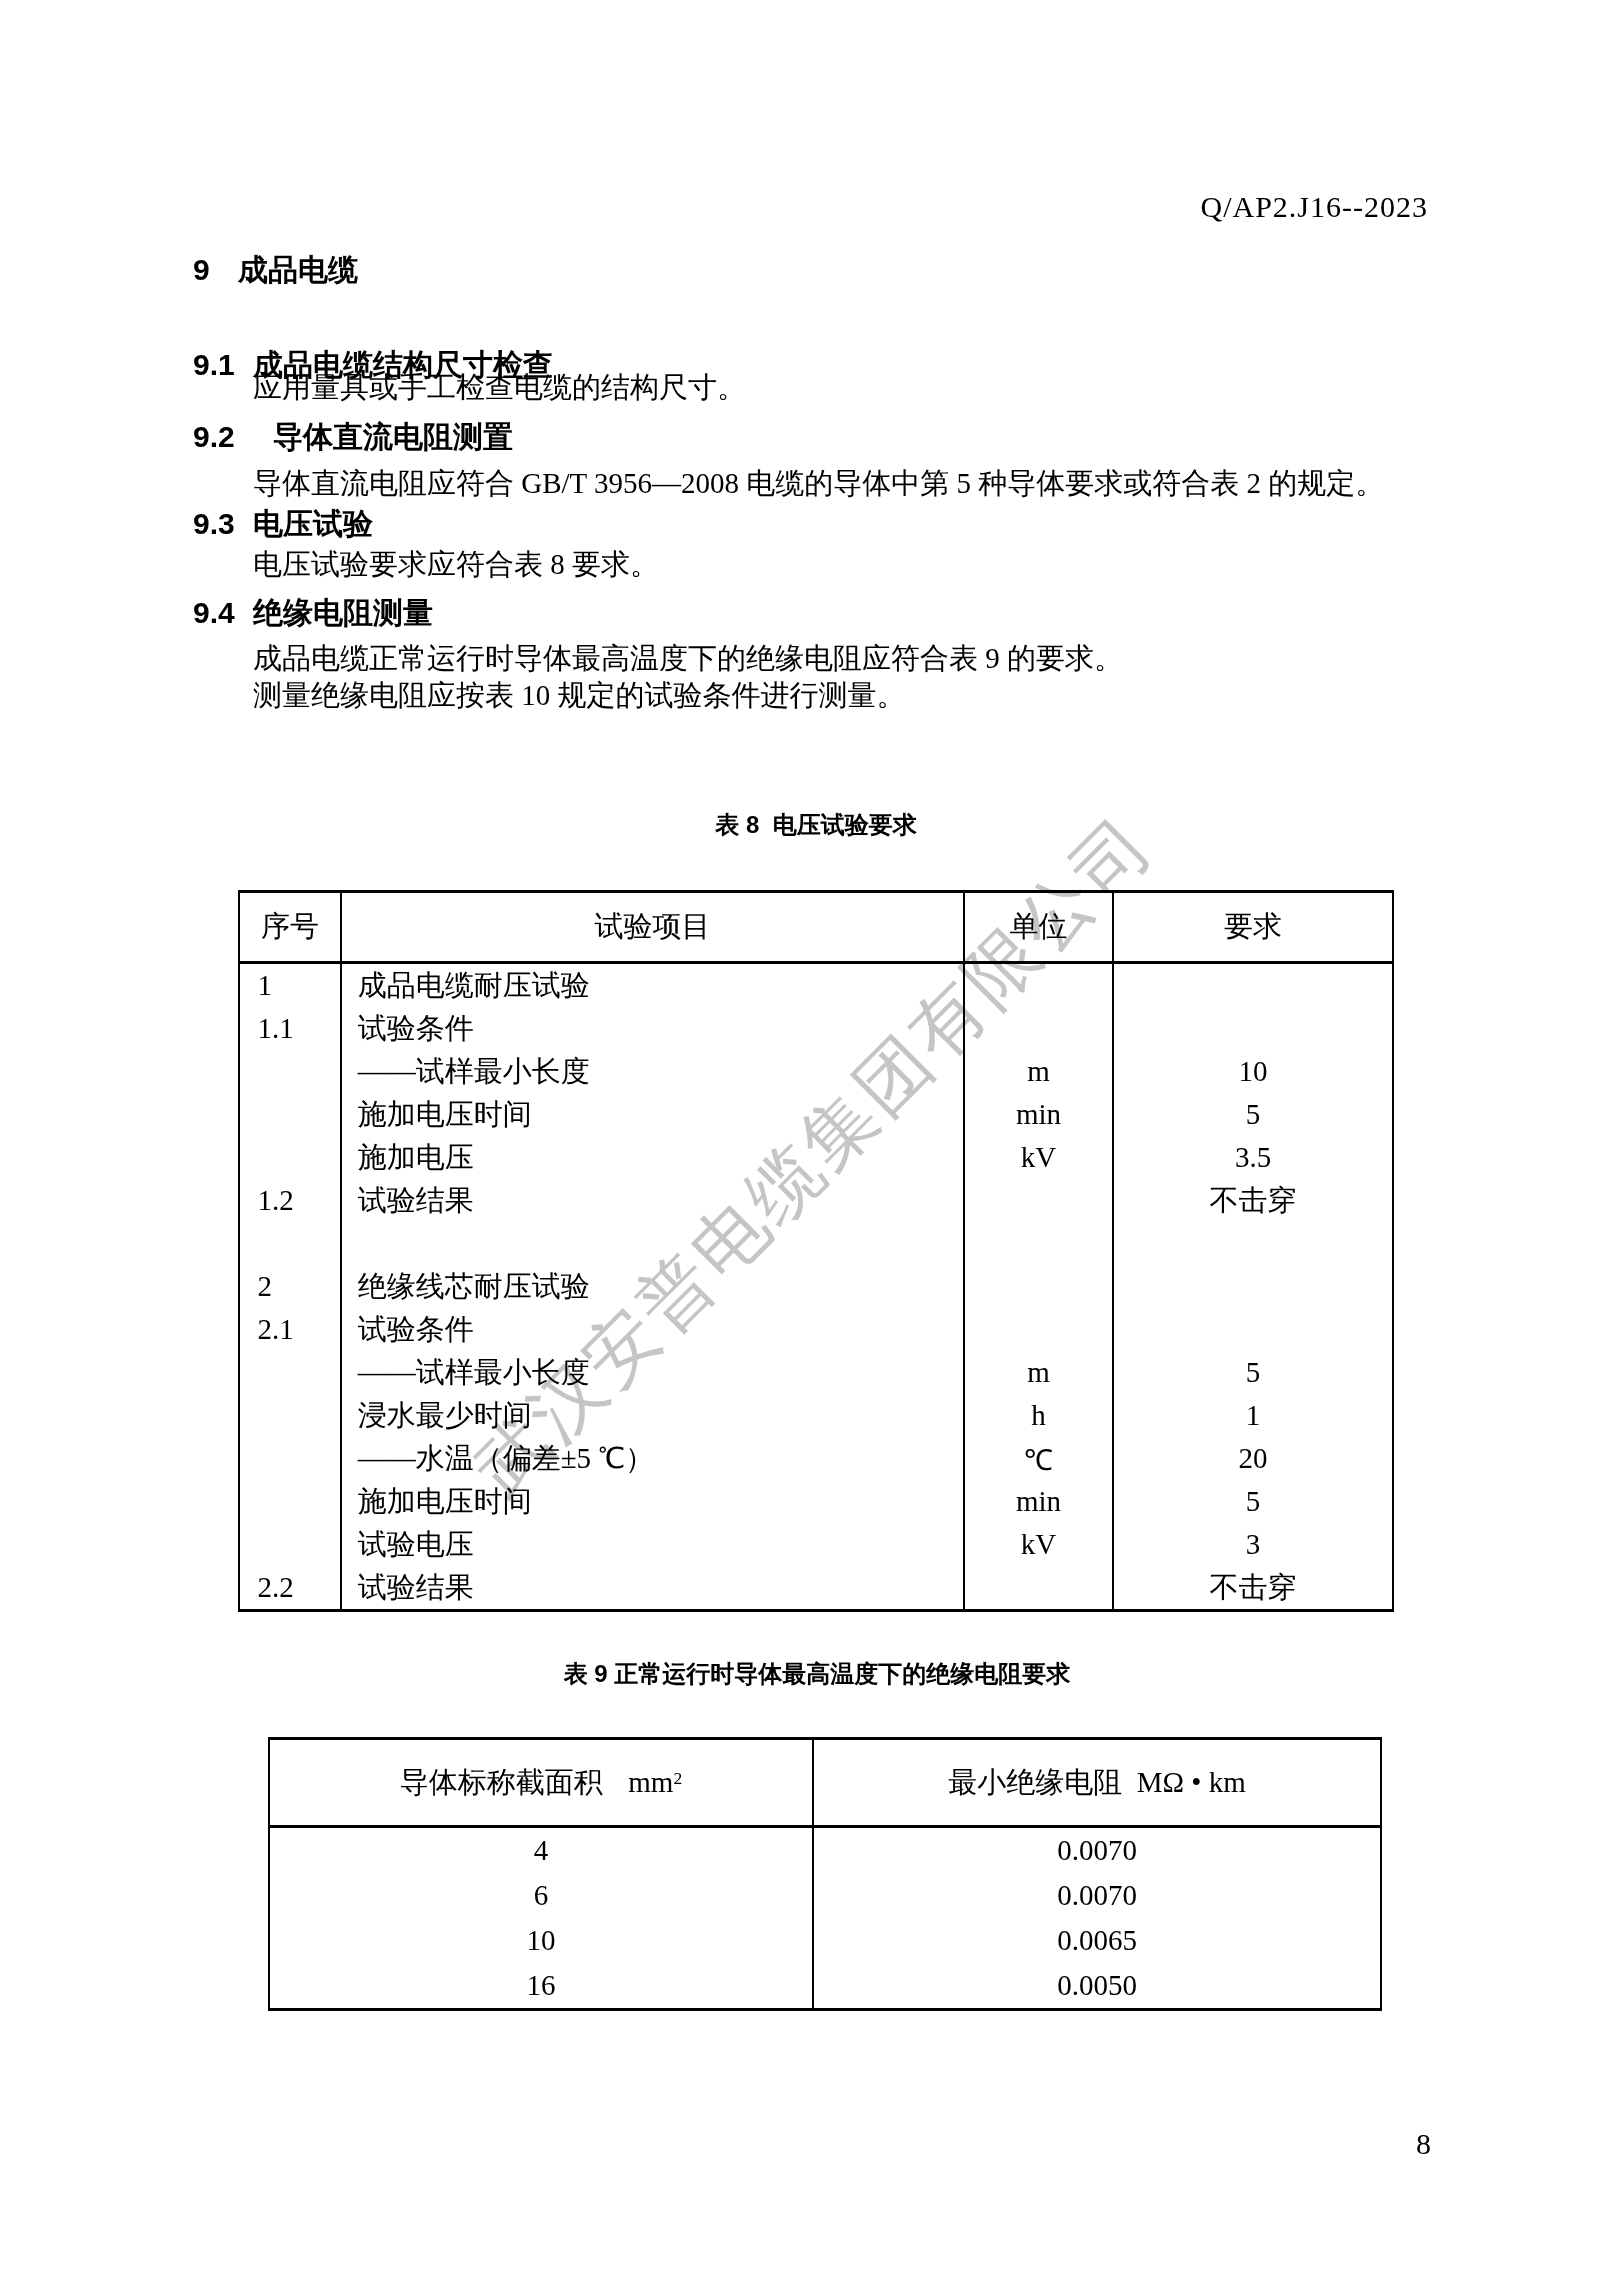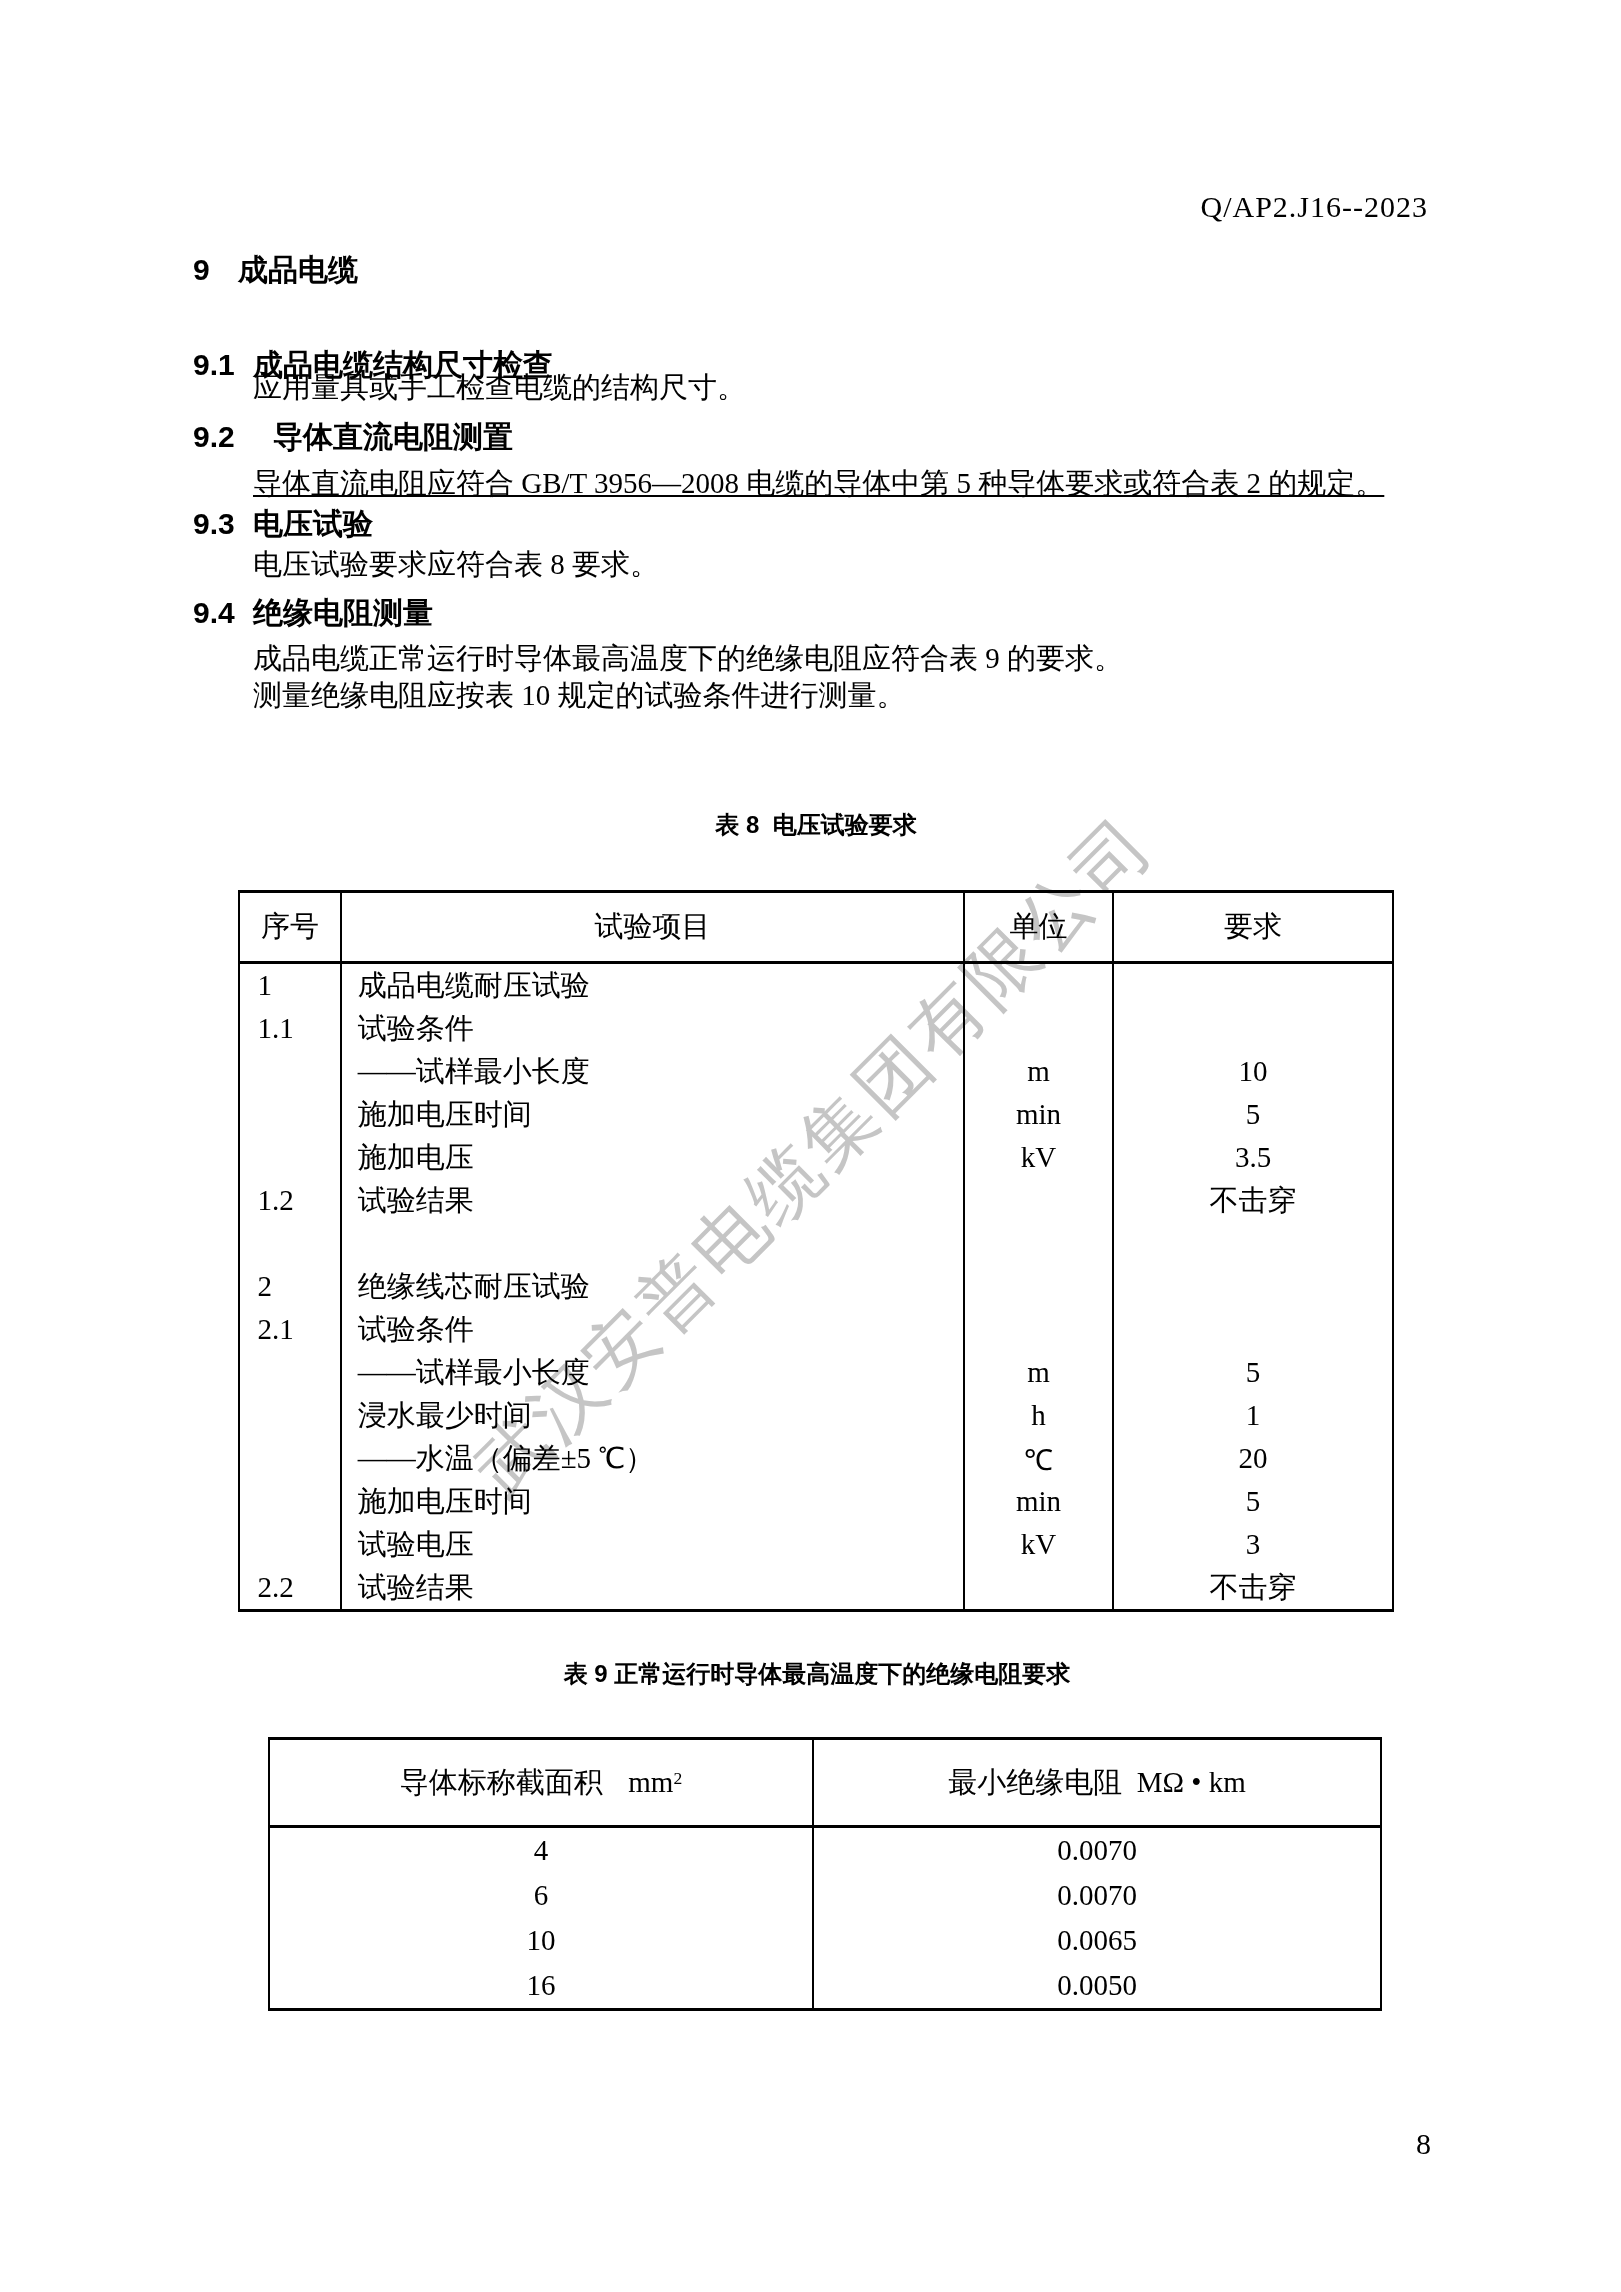--- a/index.html
+++ b/index.html
@@ -137,21 +137,21 @@
     <div class="sec-h" style="top:345px;">
       <span class="num">9.1</span>
       <span>成品电缆结构尺寸检查</span>
     </div>
     <div class="para" style="top:368px;">应用量具或手工检查电缆的结构尺寸。</div>
 
     <div class="sec-h" style="top:417px;gap:20px;">
       <span class="num">9.2</span>
       <span>导体直流电阻测置</span>
     </div>
-    <div class="para" style="top:464px;text-decoration:underline;">导体直流电阻应符合 GB/T 3956—2008 电缆的导体中第 5 种导体要求或符合表 2 的规定。</div>
+    <div class="para" style="top:464px;">导体直流电阻应符合 GB/T 3956—2008 电缆的导体中第 5 种导体要求或符合表 2 的规定。</div>
 
     <div class="sec-h" style="top:504px;">
       <span class="num">9.3</span>
       <span>电压试验</span>
     </div>
     <div class="para" style="top:545px;">电压试验要求应符合表 8 要求。</div>
 
     <div class="sec-h" style="top:593px;">
       <span class="num">9.4</span>
       <span>绝缘电阻测量</span>

